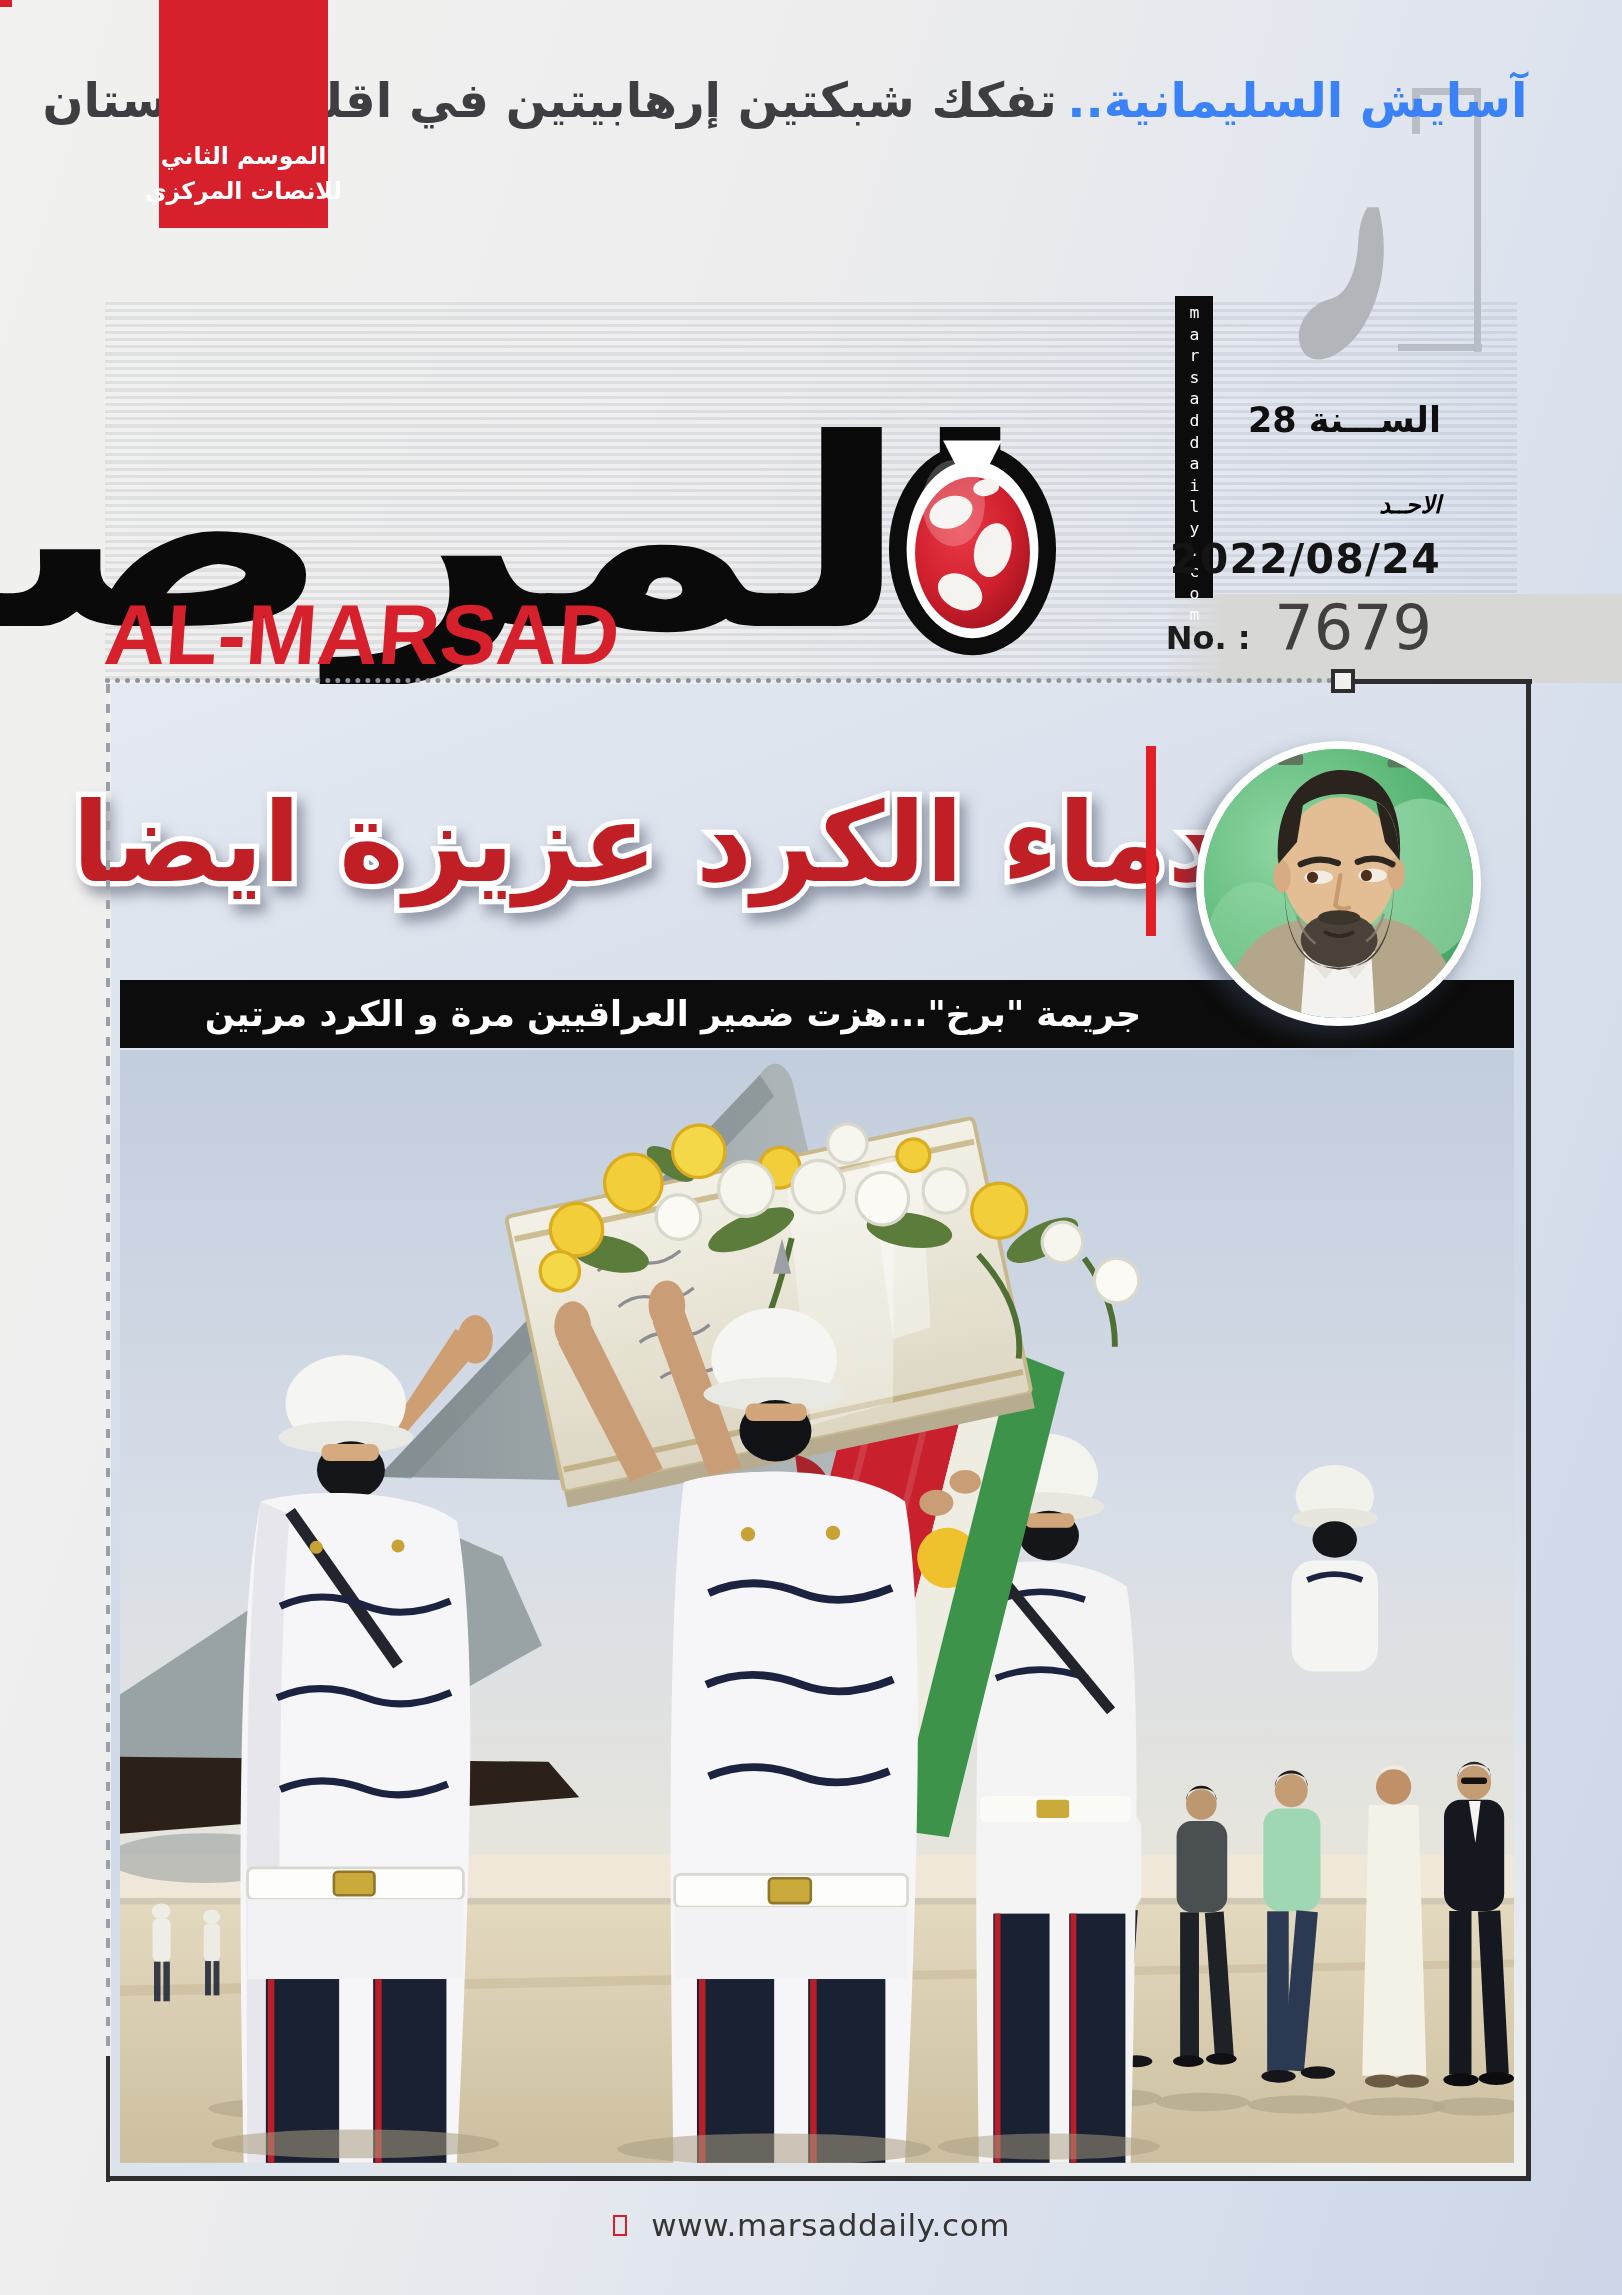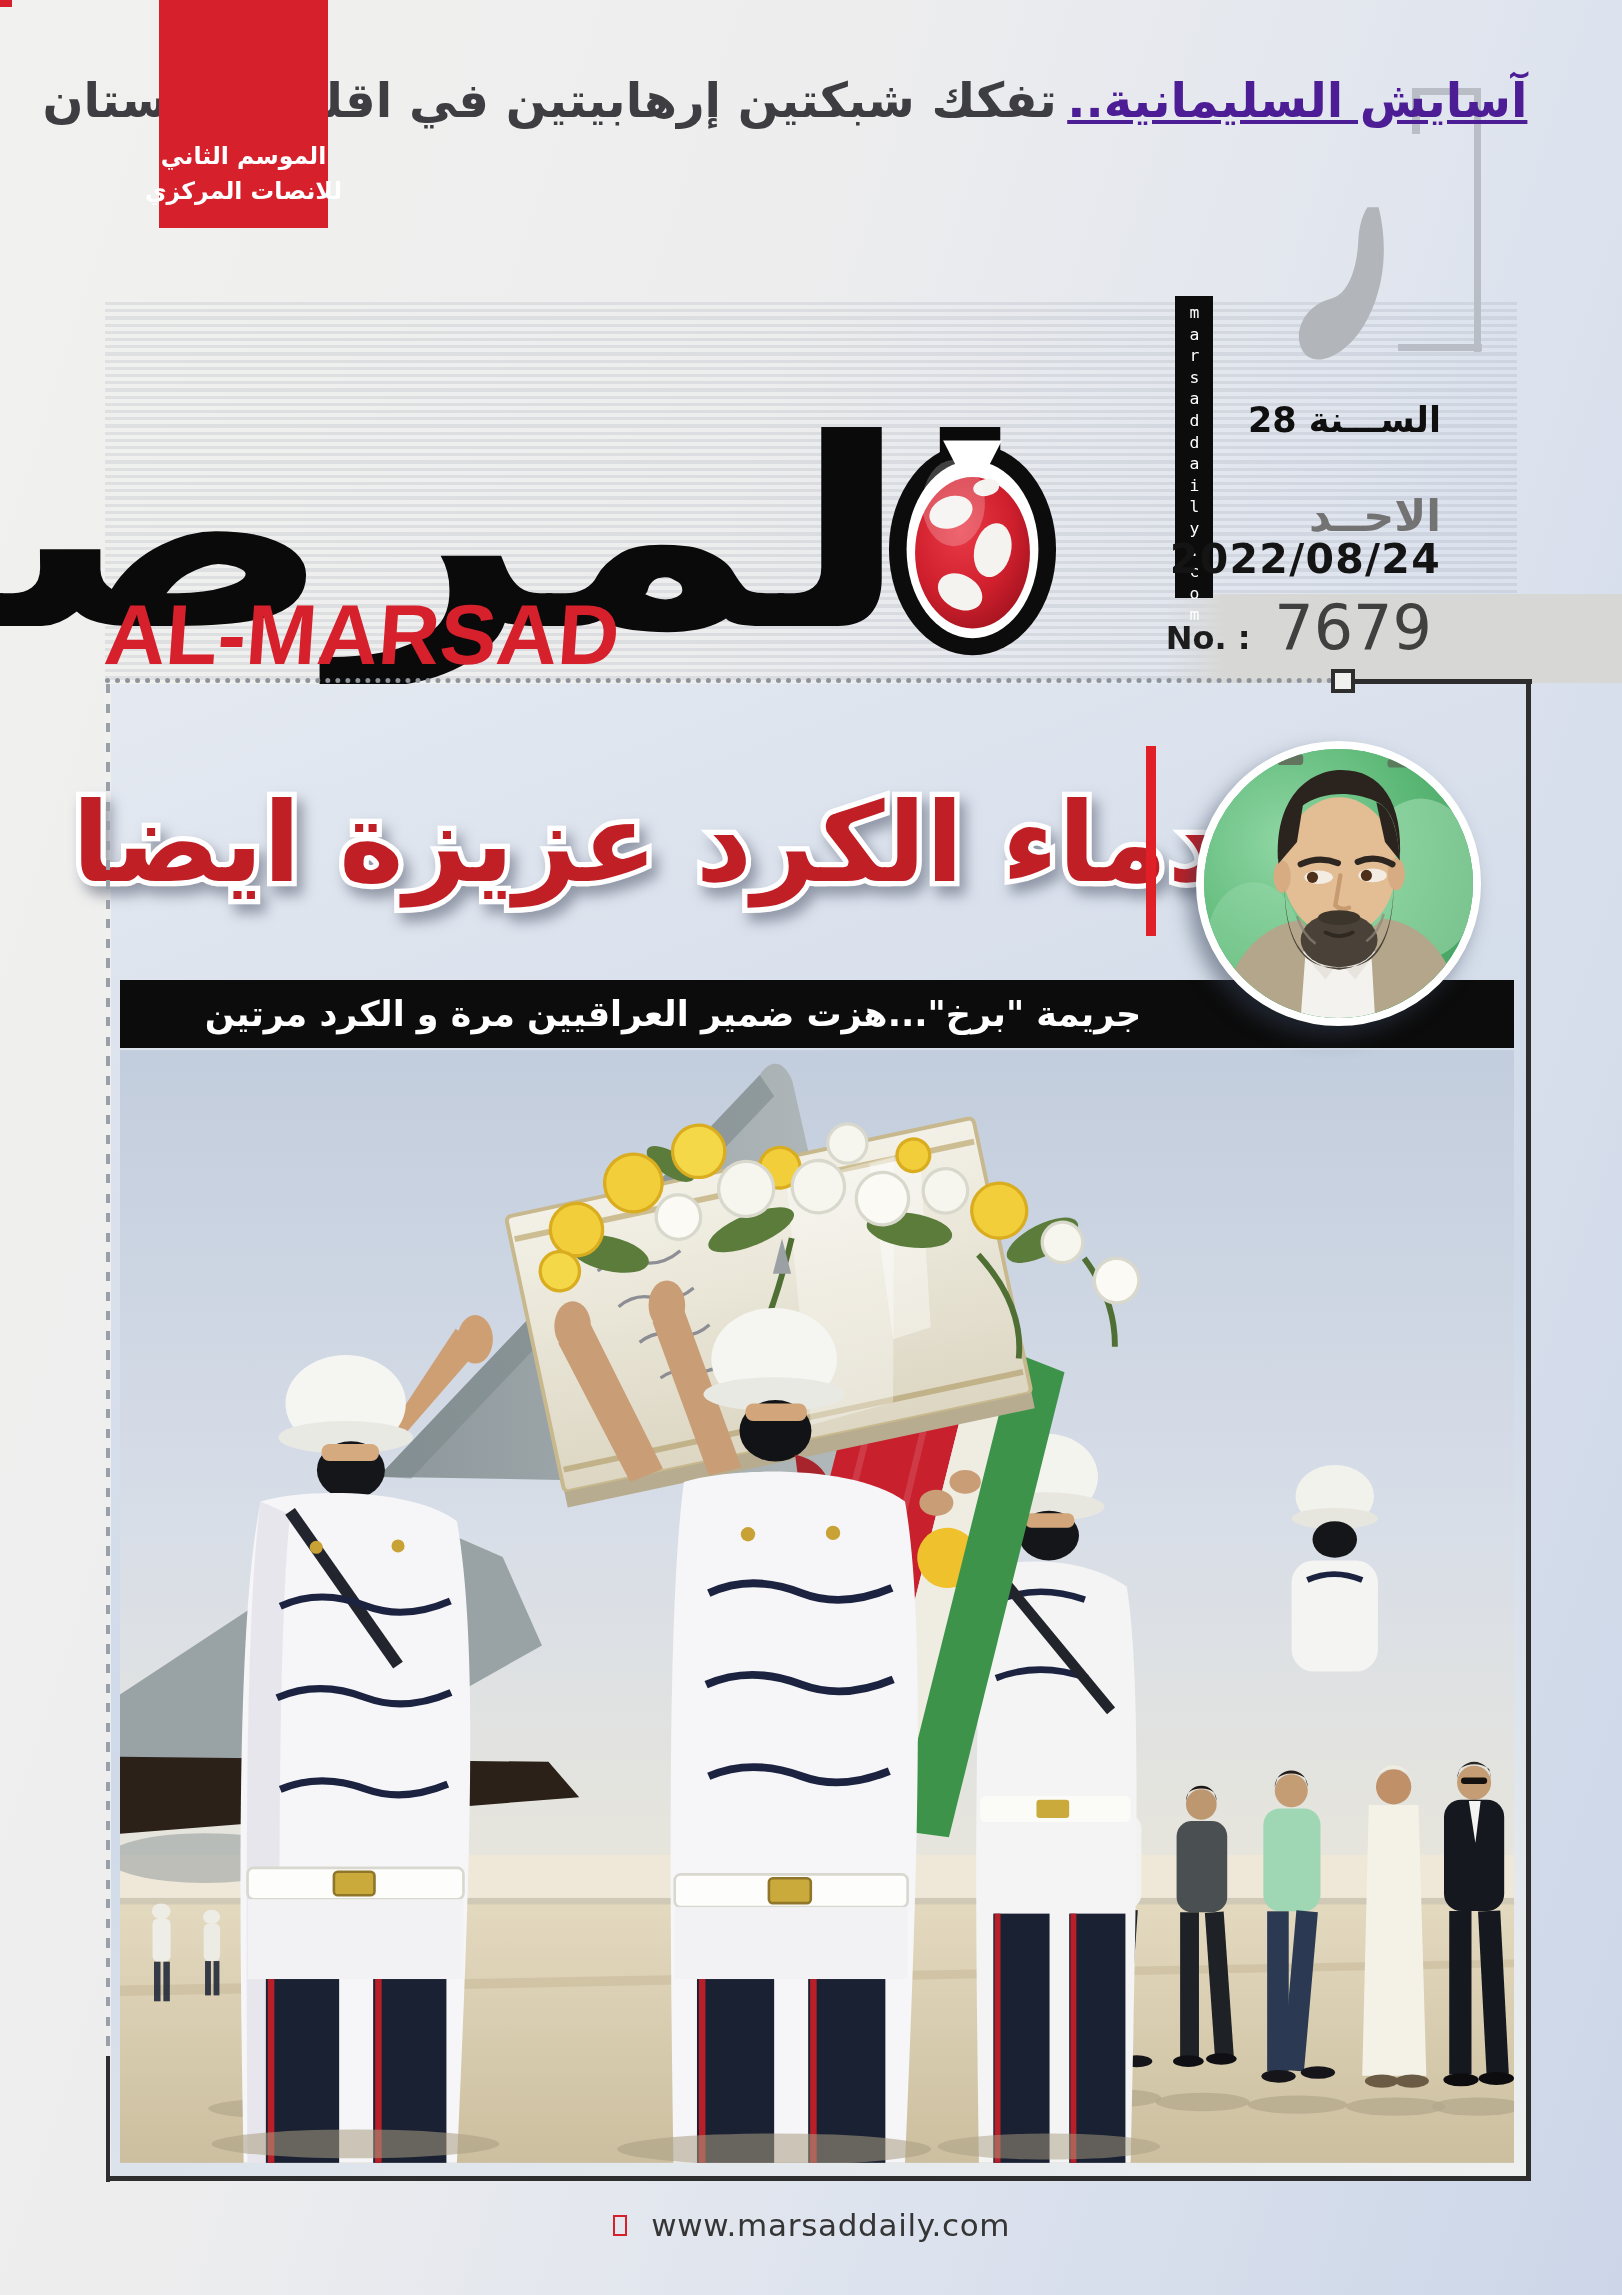--- a/index.html
+++ b/index.html
@@ -25,21 +25,21 @@
     color:#fff;font-size:23.6px;font-weight:bold;line-height:1.5;
     direction:rtl;white-space:nowrap;
   }
 
   
   .top-headline{
     left:301px;top:60px;width:968px;height:79px;
     display:flex;justify-content:center;align-items:center;gap:10.5px;
     direction:rtl;white-space:nowrap;font-weight:bold;font-size:48px;z-index:4;
   }
-  .top-headline .lead{color:#4c1d95;text-decoration:underline;}
+  .top-headline .lead{color:#3b82f6;}
   .top-headline .rest{color:#3d3d42;}
 
   
   .bracket{background:#b9bec6;z-index:2;}
   .bracket.tick {left:1412px;top:88px;width:7.9px;height:46px;}
   .bracket.top  {left:1412px;top:88px;width:69px;height:7.2px;}
   .bracket.right{left:1474px;top:88px;width:7.2px;height:264px;}
   .bracket.bot  {left:1398px;top:344px;width:84px;height:7.2px;}
   .quote-svg{left:1297px;top:207px;width:111px;height:165px;z-index:2;}
 
@@ -77,21 +77,21 @@
   }
   .logo-latin{
     left:105px;top:592px;width:510px;height:79px;z-index:2;
     color:#d6202b;font-weight:bold;font-size:85px;line-height:1;
     font-family:"Liberation Sans",sans-serif;transform:skewX(-4deg);
     white-space:nowrap;
   }
 
   
   .info-year{right:182px;top:400px;font-size:35px;font-weight:bold;color:#0f0f0f;direction:rtl;z-index:3;white-space:nowrap;}
-  .info-day{right:182px;top:491px;font-size:43px;font-weight:bold;color:#737373;direction:rtl;z-index:3;white-space:nowrap;}
+  .info-day{right:182px;top:491px;font-size:24px;font-weight:bold;color:#000000;direction:rtl;z-index:3;white-space:nowrap;font-style:italic;}
   .info-date{right:182px;top:535px;font-size:41px;font-weight:bold;color:#141414;letter-spacing:1.3px;z-index:3;white-space:nowrap;}
   .info-issue{right:191px;top:597px;display:flex;align-items:baseline;gap:23.6px;z-index:3;}
   .info-issue .no-label{font-size:32px;font-weight:bold;color:#1c1c1c;}
   .info-issue .no-value{font-size:62px;font-weight:normal;color:#404040;line-height:1;}
 
   
   .frame-dotted{left:105px;top:678px;width:1228px;height:0;border-top:5.2px dotted #8e949b;z-index:7;}
   .frame-square{left:1331px;top:669px;width:15.7px;height:15.7px;border:4.6px solid #2e2e2e;background:#f0f0ee;z-index:8;}
   .frame-top{left:1351px;top:679px;width:181px;height:5.2px;background:#2e2e2e;z-index:7;}
   .frame-right{left:1526px;top:679px;width:5.2px;height:1502px;background:#2e2e2e;z-index:7;}

